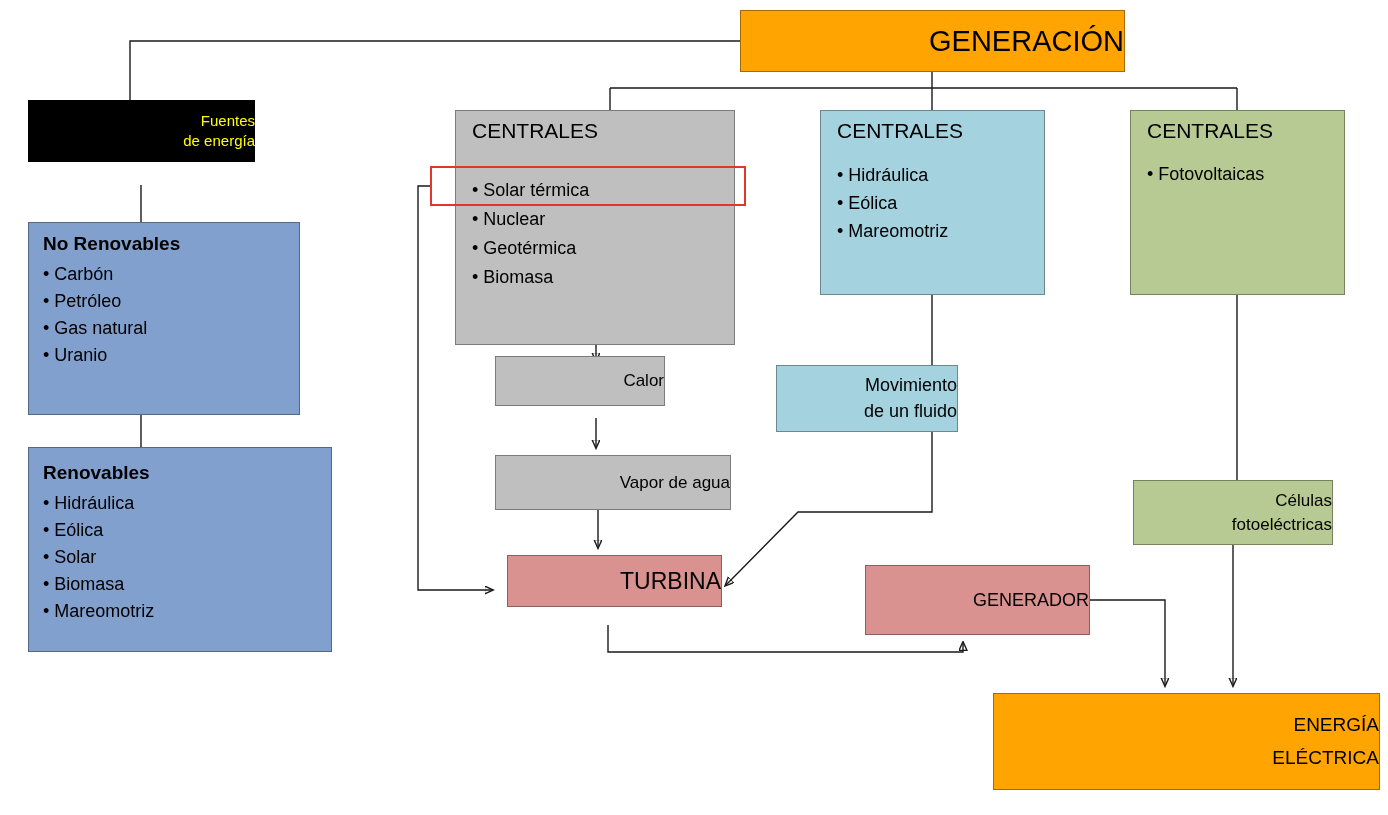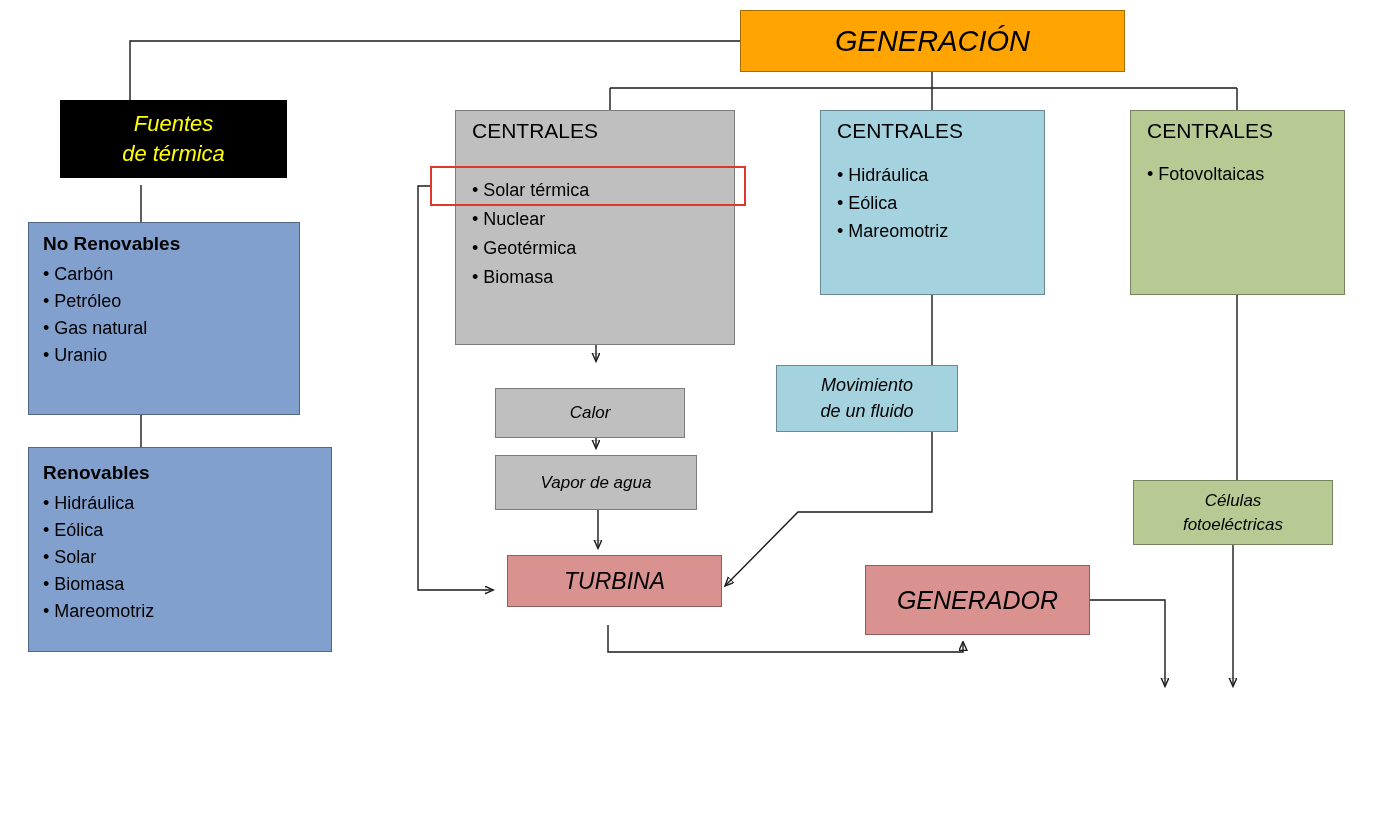--- a/index.html
+++ b/index.html
@@ -24,40 +24,38 @@
     fill: none;
     stroke: var(--line, #1a1a1a);
     stroke-width: 1.4;
   }
 
   .box { position: absolute; z-index: 1; }
 
   .centered {
     display: flex;
     flex-direction: column;
-    align-items: center;
+    align-items: flex-end;
     justify-content: center;
     text-align: center;
-    font-style: italic;
   }
 
   .generation-box {
     left: 740px; top: 10px; width: 385px; height: 62px;
     background: var(--orange, #FFA400);
     border: 1px solid rgba(0,0,0,0.35);
     font-size: 29px;
   }
 
   .fuentes-box {
-    left: 28px; top: 100px; width: 227px; height: 78px;
+    left: 28px; top: 100px; width: 227px; height: 62px;
     background: var(--panel_black, #000);
     color: var(--yellow_text, #FFFF00);
-    font-size: 22px;
+    font-size: 15px;
     line-height: 1.35;
-    margin-left: 32px;
   }
 
   .list-box {
     border: 1px solid rgba(0,0,0,0.35);
     padding: 10px 10px 2px 14px;
   }
   .blue-box  { background: var(--blue, #82A0CE); }
   .gray-box  { background: var(--gray, #BFBFBF); }
   .cyan-box  { background: var(--cyan, #A5D2DF); }
   .green-box { background: var(--green, #B7CA93); }
@@ -81,25 +79,25 @@
   .bullet-item.in-cyan { line-height: 28px; }
 
   .highlight-rect {
     position: absolute;
     left: 430px; top: 166px; width: 316px; height: 40px;
     border: 2px solid var(--highlight_red, #E0362C);
     background: transparent;
     z-index: 2;
   }
 
-  .calor-box { left: 495px; top: 388px; width: 190px; height: 50px; font-size: 17px; border: 1px solid rgba(0,0,0,0.35); }
-  .vapor-box { left: 495px; top: 455px; width: 202px; height: 55px; font-size: 17px; border: 1px solid rgba(0,0,0,0.35); }
+  .calor-box { left: 495px; top: 356px; width: 170px; height: 50px; font-size: 17px; border: 1px solid rgba(0,0,0,0.35); }
+  .vapor-box { left: 495px; top: 455px; width: 236px; height: 55px; font-size: 17px; border: 1px solid rgba(0,0,0,0.35); }
 
   .turbina-box   { left: 500px; top: 555px; width: 215px; height: 52px; font-size: 23px; margin-left: 7px; }
-  .generador-box { left: 865px; top: 565px; width: 225px; height: 70px; font-size: 25px; }
+  .generador-box { left: 865px; top: 565px; width: 225px; height: 70px; font-size: 18px; }
 
   .movimiento-box { left: 776px; top: 365px; width: 182px; height: 67px; font-size: 18px; line-height: 1.4; border: 1px solid rgba(0,0,0,0.35); }
   .celulas-box    { left: 1133px; top: 480px; width: 200px; height: 65px; font-size: 17px; line-height: 1.4; border: 1px solid rgba(0,0,0,0.35); }
 
   .energia-box { left: 993px; top: 693px; width: 387px; height: 97px; font-size: 19px; line-height: 1.7; }
 </style>
 </head>
 <body>
 
 <div class="canvas">
@@ -139,21 +137,21 @@
 
     <path d="M 1233 545 V 685" marker-end="url(#arrow)"></path>
   </svg>
 
   <div class="box centered generation-box">
     <span>GENERACIÓN</span>
   </div>
 
   <div class="box centered fuentes-box">
     <span>Fuentes</span>
-    <span>de térmica</span>
+    <span>de energía</span>
   </div>
 
   <div class="box list-box blue-box norenov-box">
     <div class="box-title-bold">No Renovables</div>
     <div class="bullet-item">Carbón</div>
     <div class="bullet-item">Petróleo</div>
     <div class="bullet-item">Gas natural</div>
     <div class="bullet-item">Uranio</div>
   </div>
 
@@ -207,14 +205,18 @@
   <div class="box list-box green-box centrales-foto-box">
     <div class="centrales-title">CENTRALES</div>
     <div class="bullet-item">Fotovoltaicas</div>
   </div>
 
   <div class="box centered green-box celulas-box">
     <span>Células</span>
     <span>fotoeléctricas</span>
   </div>
 
+  <div class="box centered orange-box energia-box">
+    <span>ENERGÍA</span>
+    <span>ELÉCTRICA</span>
+  </div>
 
 </div>
 
 </body></html>

